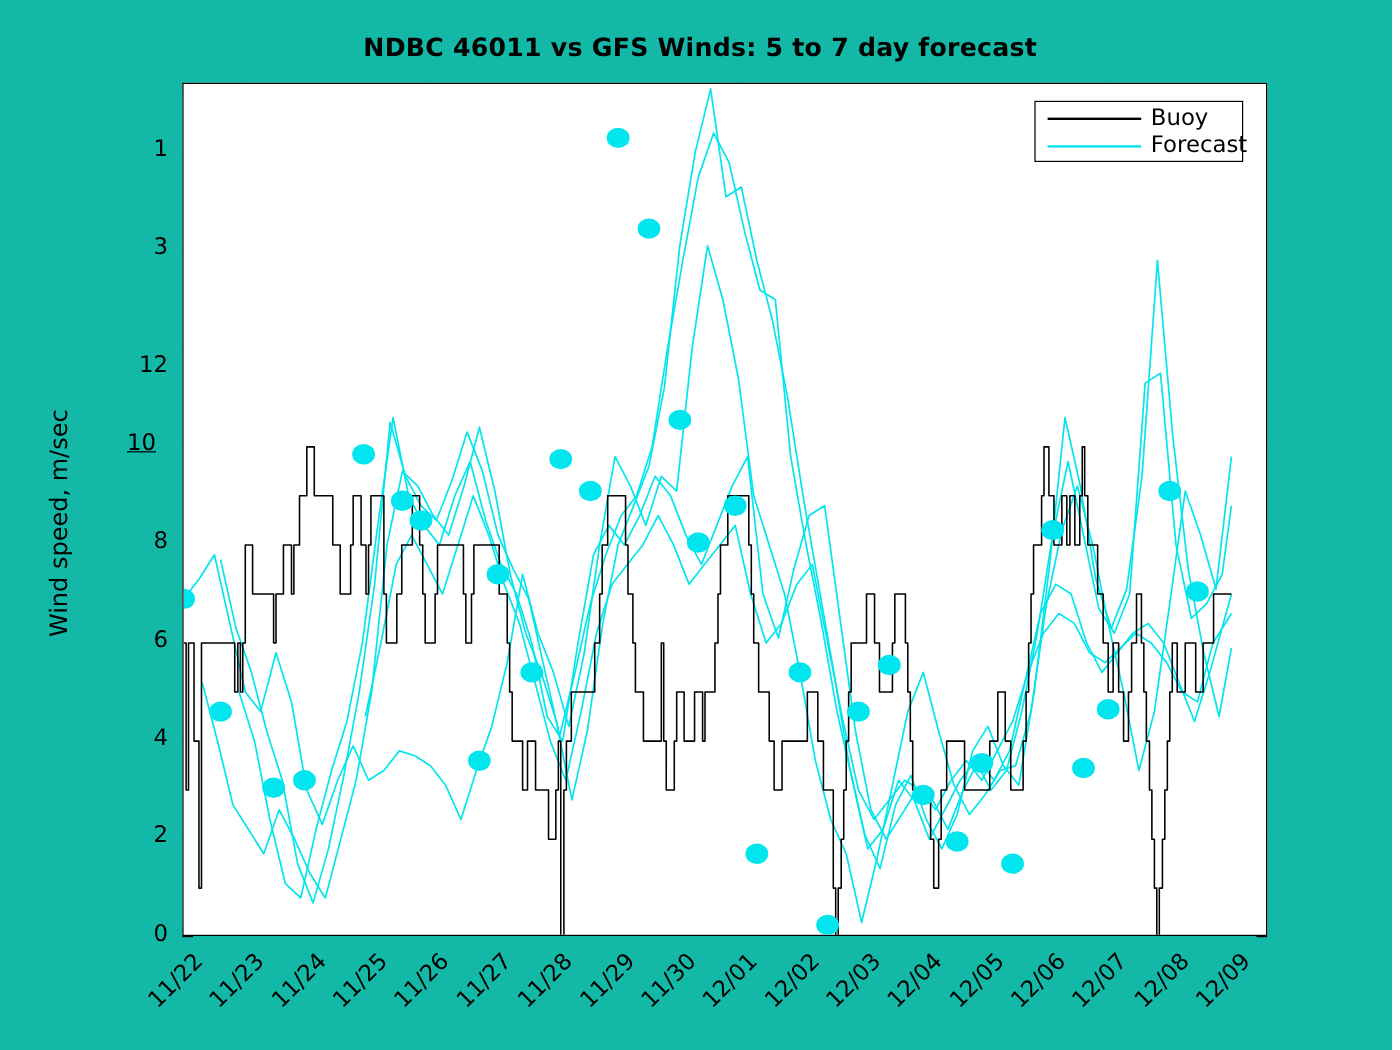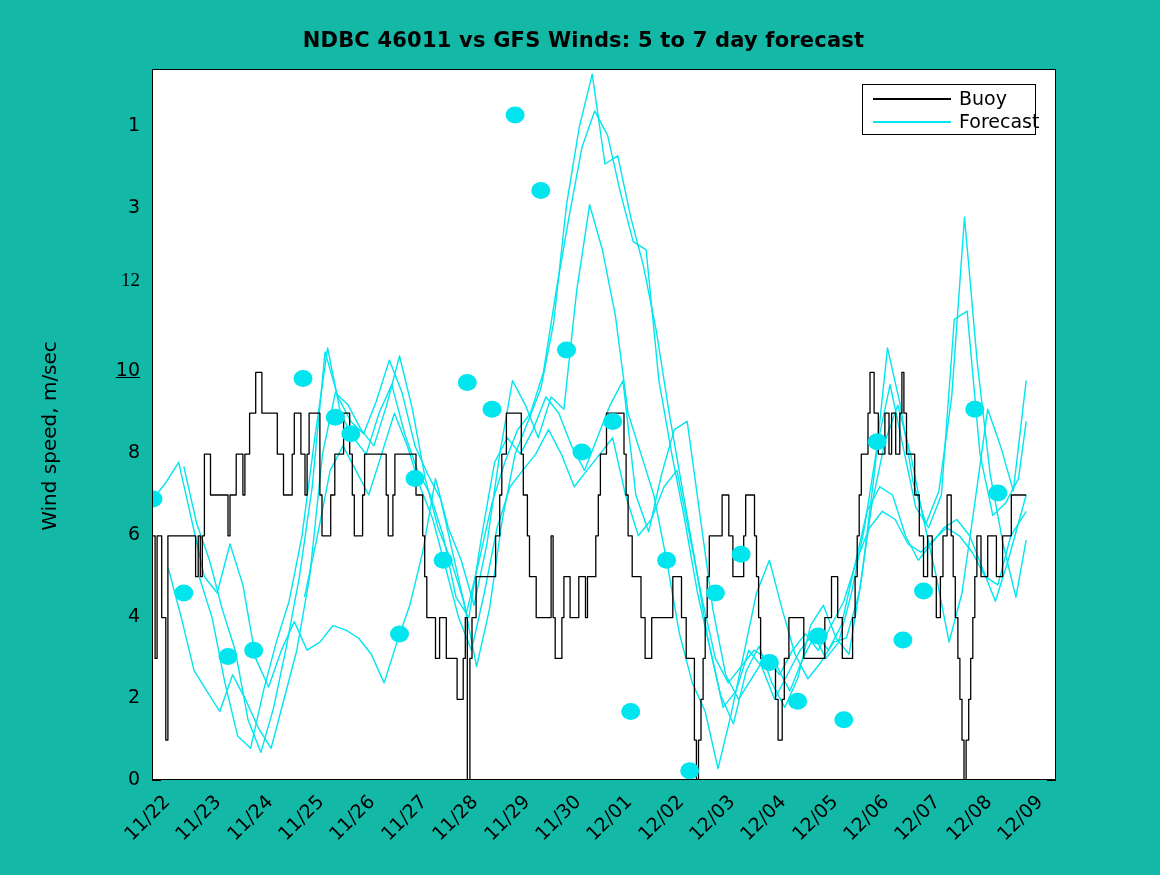--- a/index.html
+++ b/index.html
@@ -39,22 +39,22 @@
 
   <div id="title">NDBC 46011 vs GFS Winds: 5 to 7 day forecast</div>
   <div id="ylabel">Wind speed, m/sec</div>
 
   <div id="yticks">
       <div class="ytick-label" style="left: 94px; top: 767px;">0</div>
       <div class="ytick-label" style="left: 94px; top: 685.276px;">2</div>
       <div class="ytick-label" style="left: 94px; top: 603.552px;">4</div>
       <div class="ytick-label" style="left: 94px; top: 521.828px;">6</div>
       <div class="ytick-label" style="left: 94px; top: 440.103px;">8</div>
-      <div class="ytick-label" style="left: 94px; top: 358.379px; text-decoration: underline;">10</div>
-      <div class="ytick-label" style="left: 94px; top: 269px; font-family: Liberation Serif, serif;">12</div>
+      <div class="ytick-label" style="left: 84px; top: 358.379px; text-decoration: underline;">10</div>
+      <div class="ytick-label" style="left: 94px; top: 293px;">12</div>
       <div class="ytick-label" style="left: 94px; top: 194.931px;">3</div>
       <div class="ytick-label" style="left: 94px; top: 113.207px;">1</div>
     </div>
   <div id="xticks">
       <div class="xtick-label" style="left: 96px; top: 790px; width: 62px;">11/22</div>
       <div class="xtick-label" style="left: 147.364px; top: 790px; width: 62px;">11/23</div>
       <div class="xtick-label" style="left: 198.727px; top: 790px; width: 62px;">11/24</div>
       <div class="xtick-label" style="left: 250.091px; top: 790px; width: 62px;">11/25</div>
       <div class="xtick-label" style="left: 301.455px; top: 790px; width: 62px;">11/26</div>
       <div class="xtick-label" style="left: 352.818px; top: 790px; width: 62px;">11/27</div>

